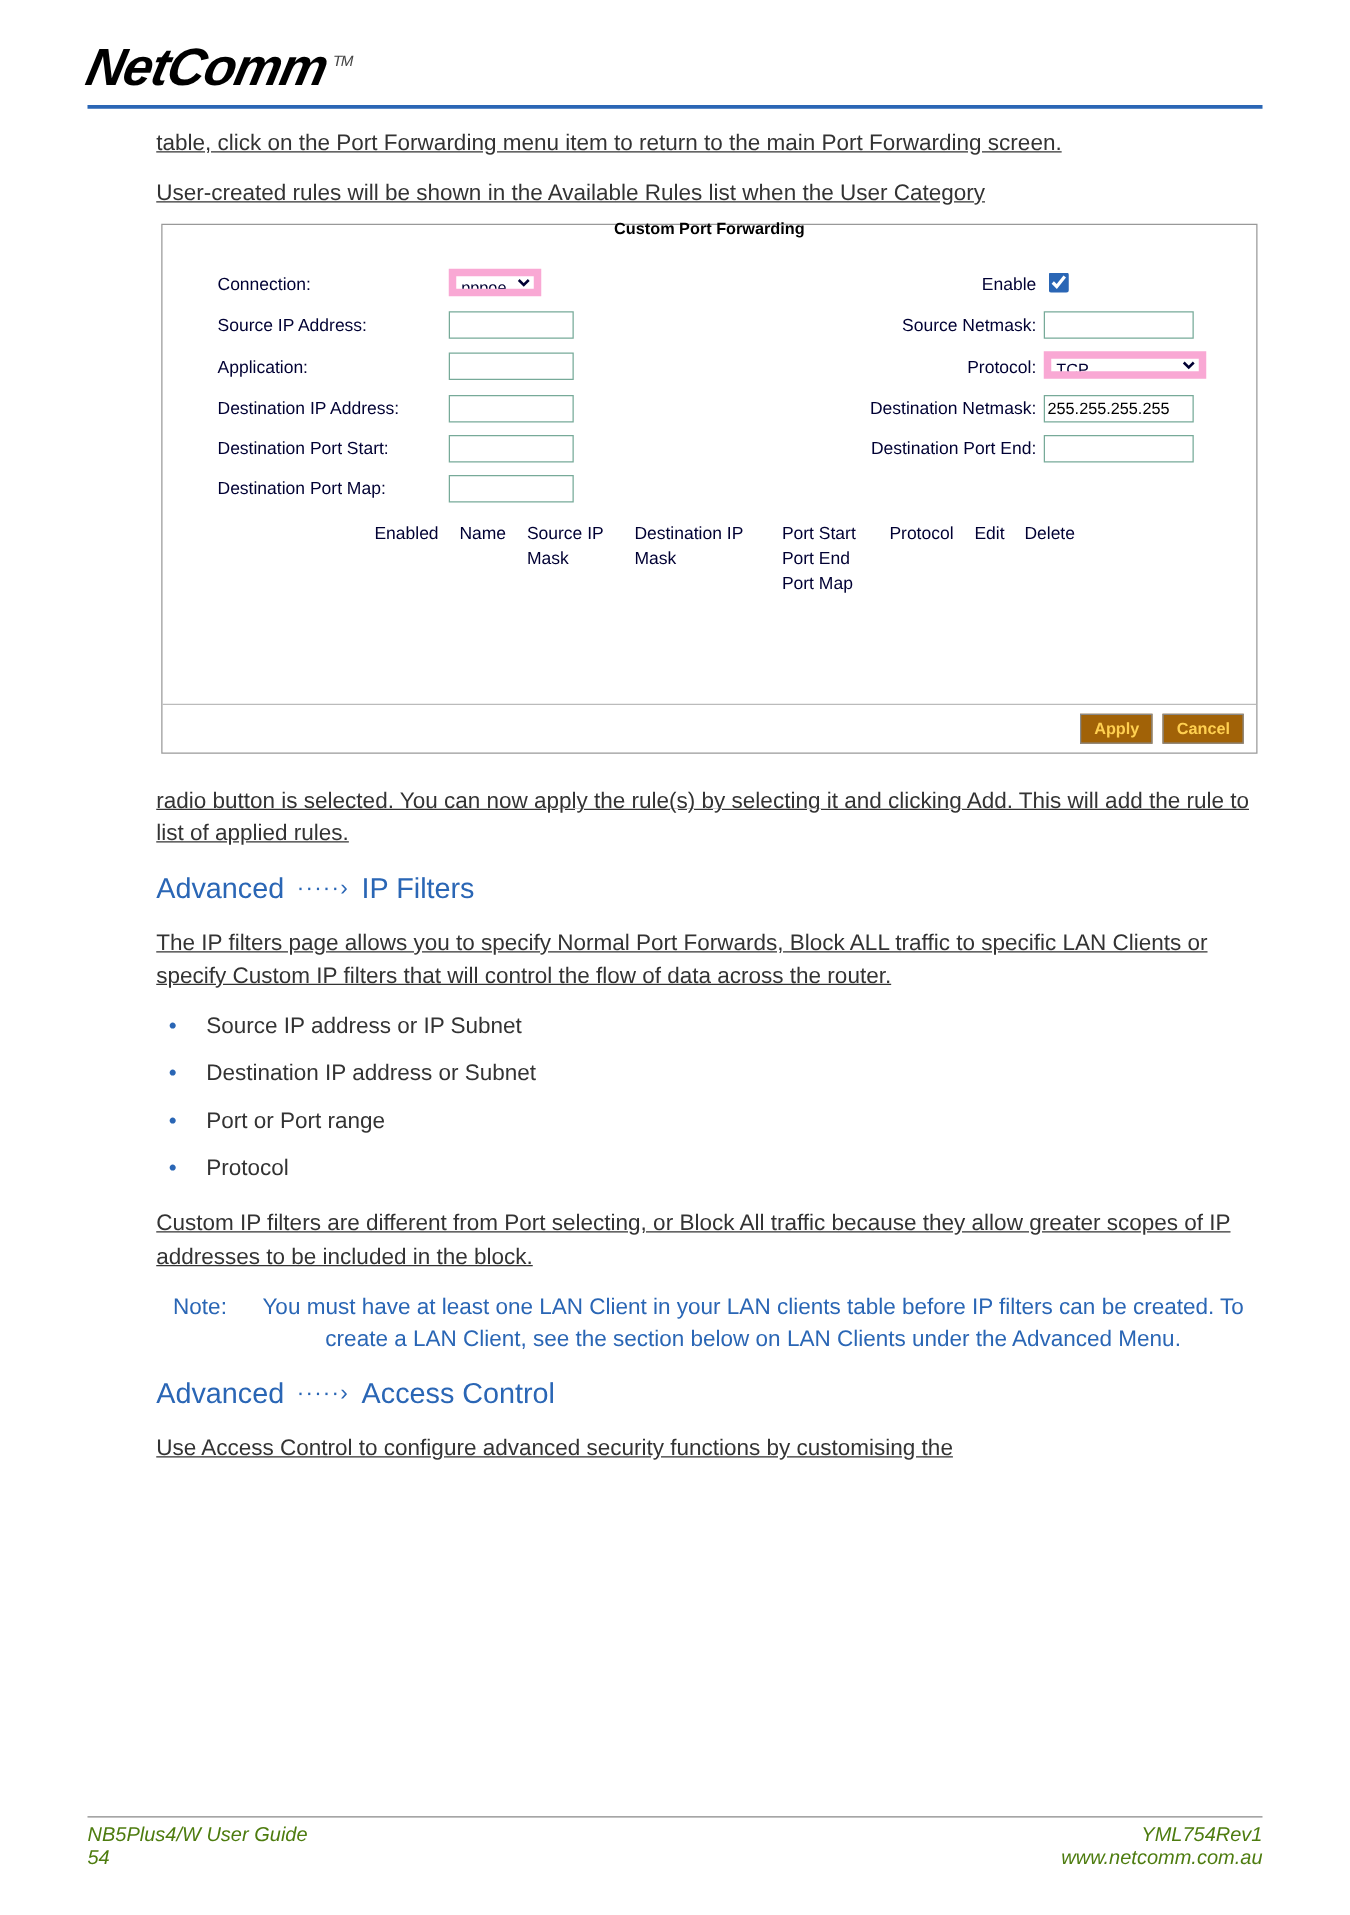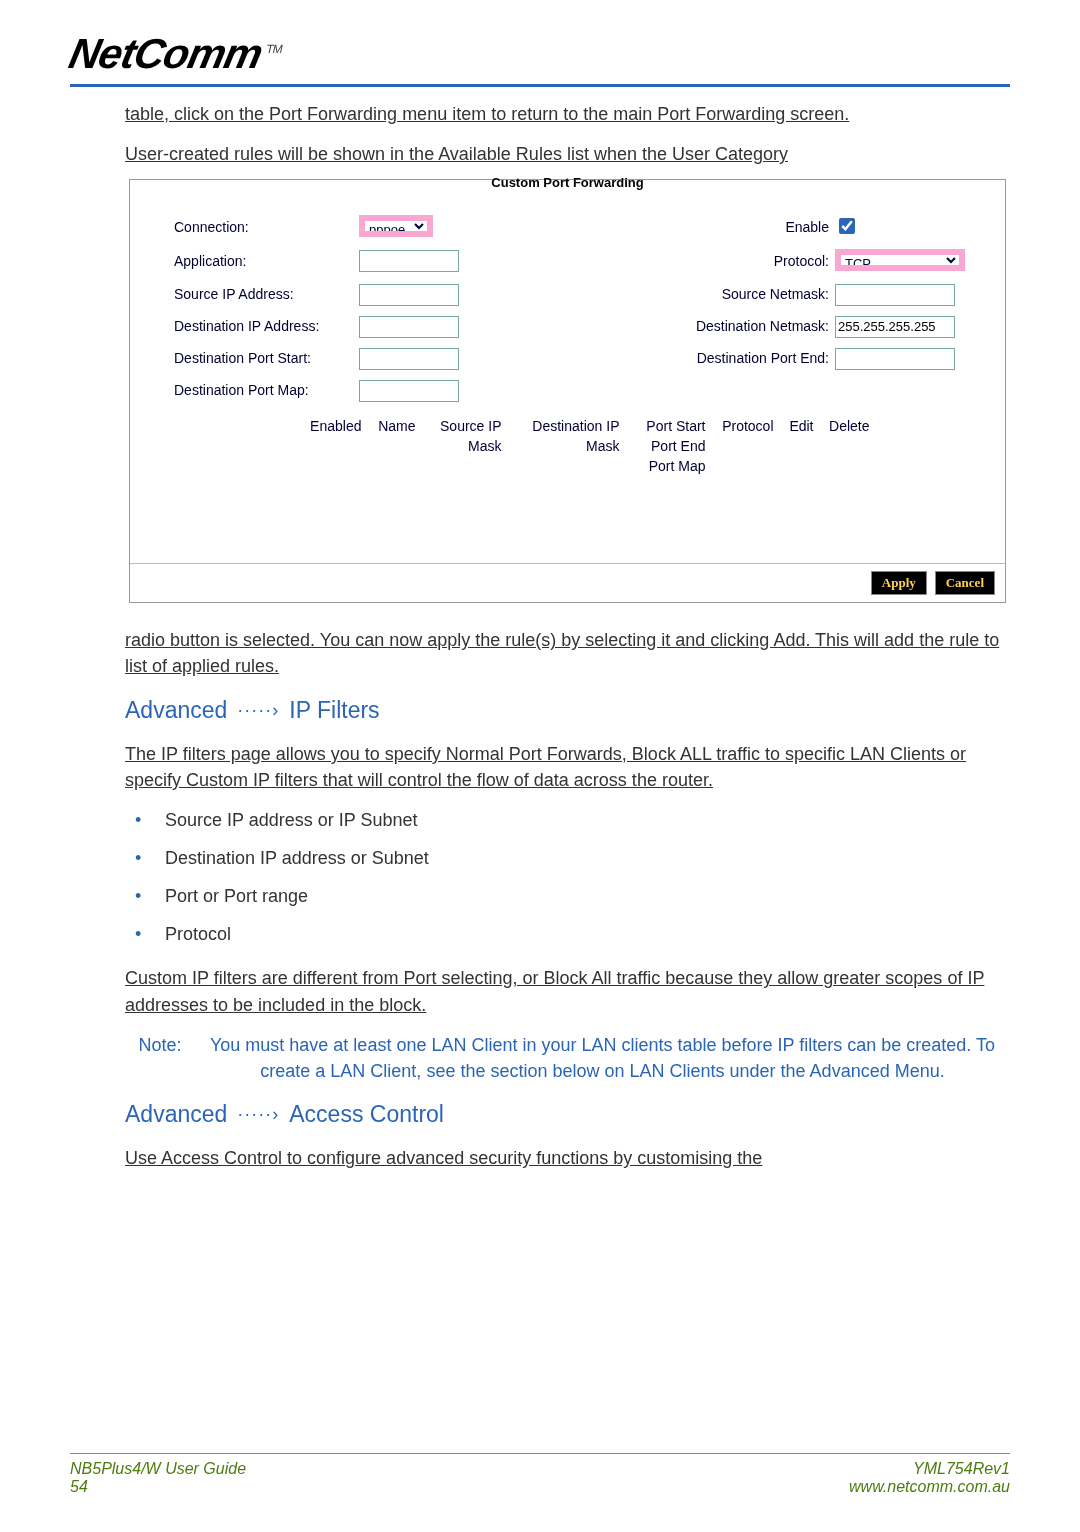--- a/index.html
+++ b/index.html
@@ -160,37 +160,36 @@
     display: flex;
     justify-content: center;
     font-size: 14px;
     color: #003;
     padding: 4px 0 0 0;
     gap: 6px;
     text-align: center;
     margin-left: 50px;
     margin-right: 30px;
   }
-  .tbl-col { text-align: right; }
+  .tbl-col { text-align: left; }
   .btn-row {
     border-top: 1px solid #bbb;
     margin-top: 80px;
     padding: 7px 10px;
     text-align: right;
   }
   .btn {
     display: inline-block;
     border: 1px solid #888;
-    background: #000000;
+    background: #a16207;
     color: #ffd050;
     font-weight: bold;
     font-size: 13px;
     padding: 2px 10px;
     margin-left: 4px;
-    font-family: Liberation Serif, serif;
   }
 
   .footer {
     position: absolute;
     left: 70px; right: 70px; bottom: 36px;
     border-top: 1px solid #888;
     padding-top: 6px;
     display: flex;
     justify-content: space-between;
     font-style: italic;
@@ -222,34 +221,34 @@
           <div class="lab-l">Connection:</div>
           <div class="ctl-l">
             <select class="sel" style="width:74px">
               <option>pppoe</option>
             </select>
           </div>
           <div class="lab-r">Enable</div>
           <div class="ctl-r"><input type="checkbox" class="chk" checked="" style=""></div>
         </div>
         <div class="row">
+          <div class="lab-l">Source IP Address:</div>
+          <div class="ctl-l"><input class="txt" style=""></div>
+          <div class="lab-r">Source Netmask:</div>
+          <div class="ctl-r"><input class="txt wide" style=""></div>
+        </div>
+        <div class="row">
           <div class="lab-l">Application:</div>
           <div class="ctl-l"><input class="txt" style=""></div>
           <div class="lab-r">Protocol:</div>
           <div class="ctl-r">
             <select class="sel" style="width:130px">
               <option>TCP</option>
             </select>
           </div>
-        </div>
-        <div class="row">
-          <div class="lab-l">Source IP Address:</div>
-          <div class="ctl-l"><input class="txt" style=""></div>
-          <div class="lab-r">Source Netmask:</div>
-          <div class="ctl-r"><input class="txt wide" style=""></div>
         </div>
         <div class="row">
           <div class="lab-l">Destination IP Address:</div>
           <div class="ctl-l"><input class="txt" style=""></div>
           <div class="lab-r">Destination Netmask:</div>
           <div class="ctl-r"><input class="txt wide" value="255.255.255.255" style=""></div>
         </div>
         <div class="row">
           <div class="lab-l">Destination Port Start:</div>
           <div class="ctl-l"><input class="txt" style=""></div>

